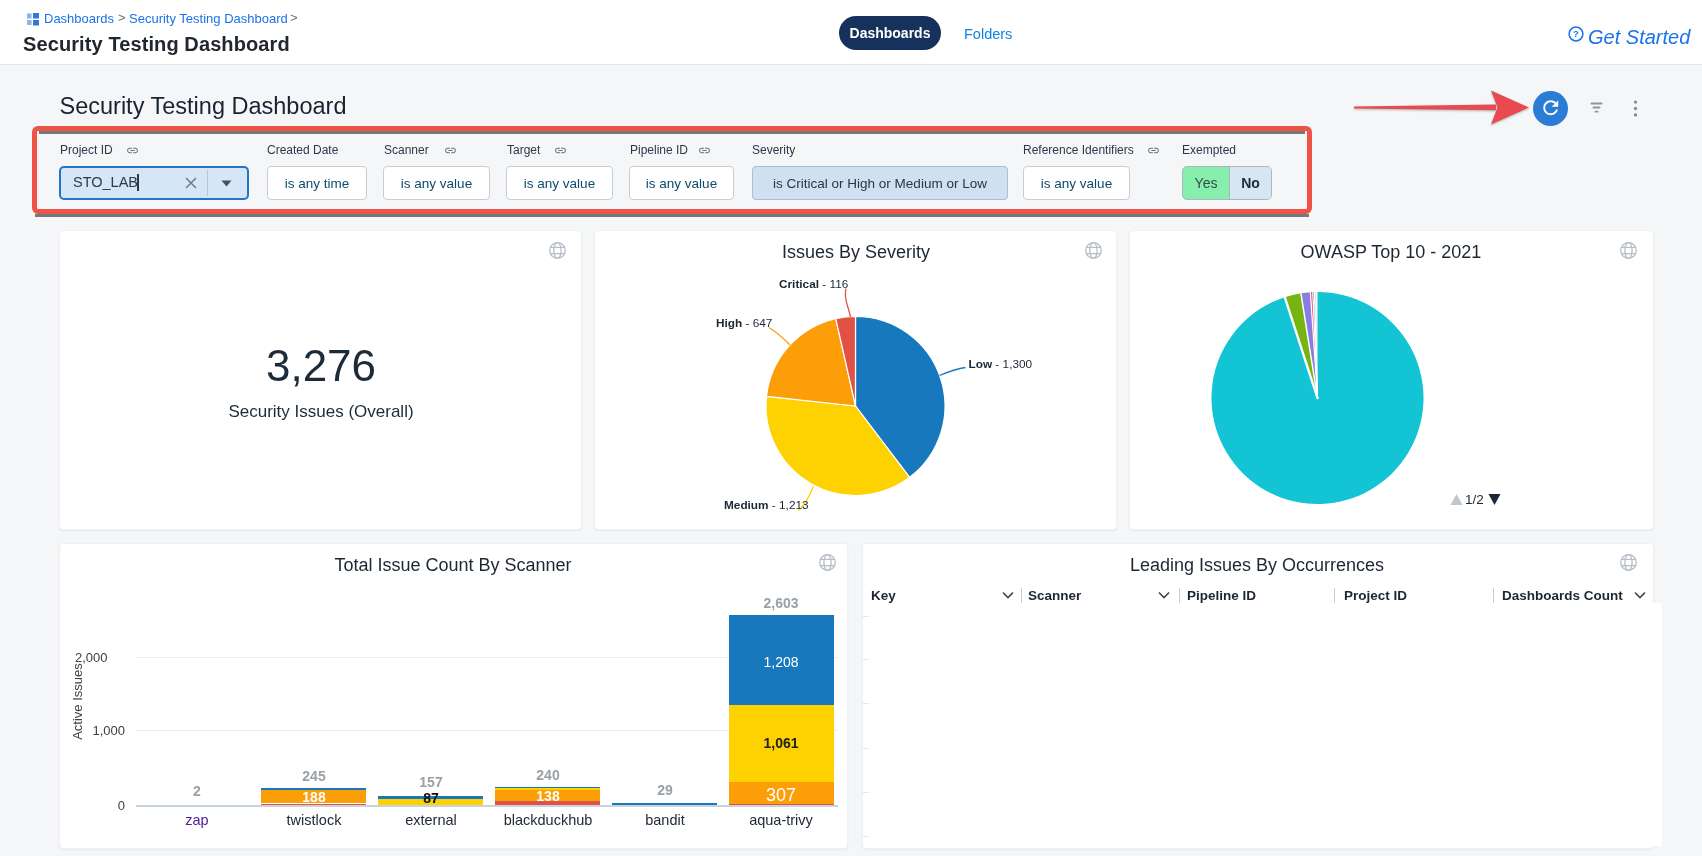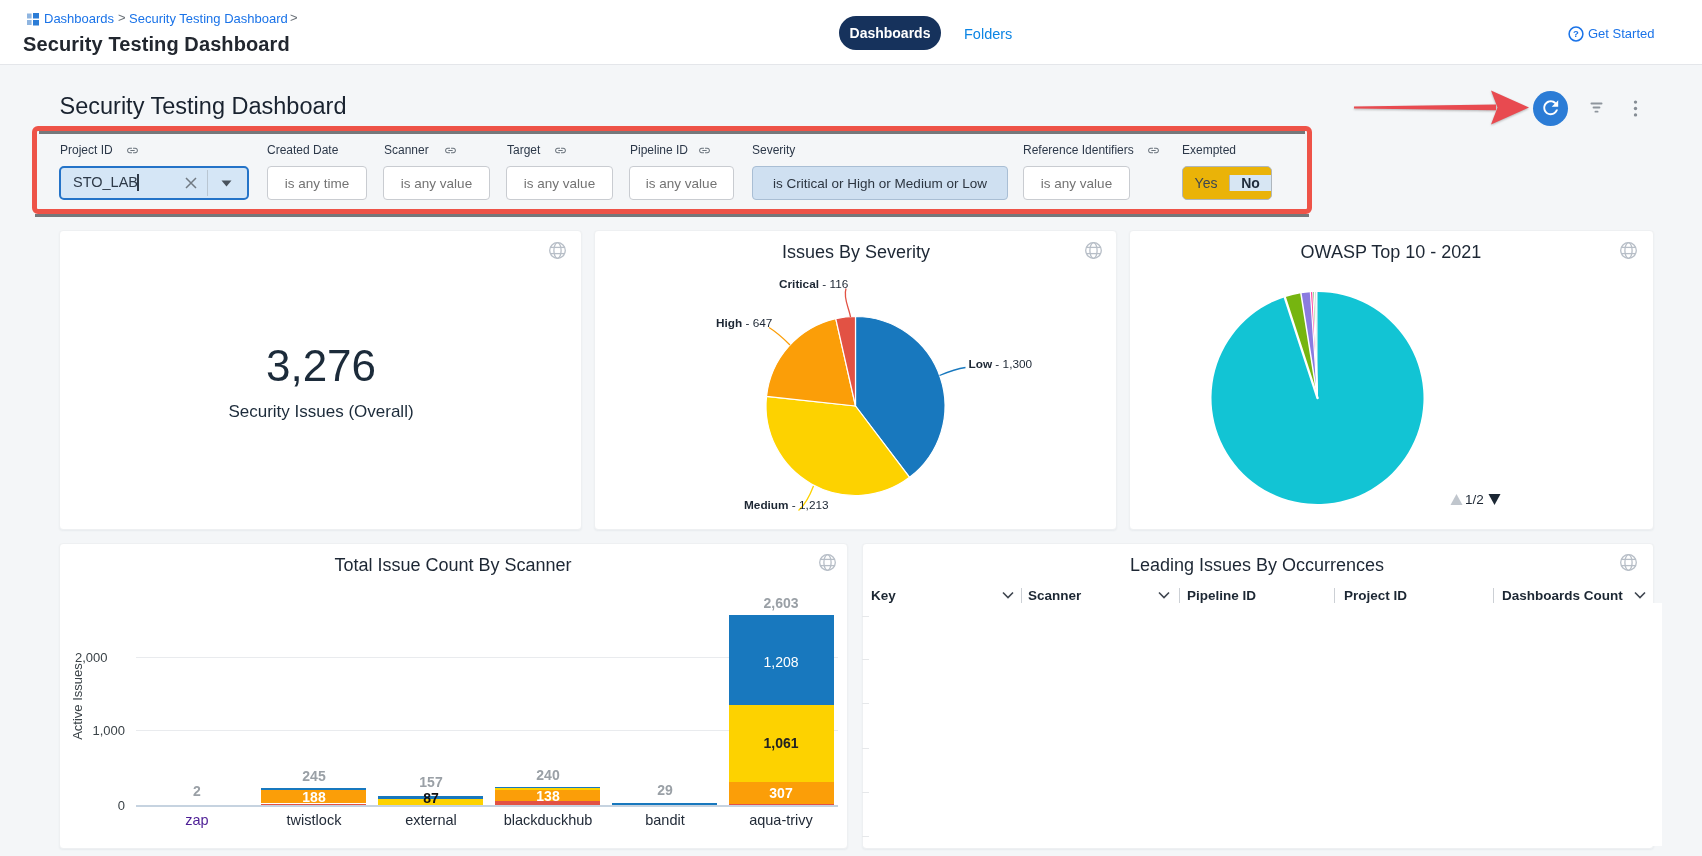--- a/index.html
+++ b/index.html
@@ -4,21 +4,21 @@
 <style>
   * { margin:0; padding:0; box-sizing:border-box; }
   html,body { width:1702px; height:856px; overflow:hidden; }
   body { font-family:"Liberation Sans", sans-serif; background:#f4f6f8; position:relative; }
   .abs { position:absolute; }
   .card { position:absolute; background:#fff; border-radius:4px; border:1px solid #eef0f2; box-shadow:0 1px 2px rgba(40,60,80,0.06); }
   .ctitle { position:absolute; font-size:18px; color:#1d2734; font-weight:400; text-align:center; white-space:nowrap; }
   .globe { position:absolute; width:19px; height:19px; }
   .flabel { position:absolute; font-size:12px; color:#2c3849; height:13px; line-height:13px; white-space:nowrap; }
   .fbox { position:absolute; top:166px; height:34px; background:#fff; border:1px solid #c9ccd1; border-radius:4px;
-          display:flex; align-items:center; justify-content:center; font-size:13.5px; color:#737373; white-space:nowrap; }
+          display:flex; align-items:center; justify-content:center; font-size:13.5px; color:#0c4a6e; white-space:nowrap; }
   .barlbl { font-size:14px !important; }
 </style>
 </head>
 <body>
 
 <div class="abs" style="left:0;top:0;width:1702px;height:65px;background:#fff;border-bottom:1px solid #e4e6ea;"></div>
 
 <svg class="abs" style="left:27px;top:13px" width="12" height="13" viewBox="0 0 12 13">
   <rect x="0" y="0.5" width="4.6" height="5" fill="#8fb5e0"></rect>
   <rect x="0" y="7" width="4.6" height="5" fill="#8fb5e0"></rect>
@@ -31,21 +31,21 @@
 <div class="abs" style="left:290px;top:10px;font-size:13px;color:#697077;">&gt;</div>
 <div class="abs" style="left:23px;top:33px;font-size:20px;font-weight:700;color:#22272f;letter-spacing:0.1px;">Security Testing Dashboard</div>
 
 <div class="abs" style="left:839px;top:16px;width:102px;height:34px;border-radius:17px;background:#16325c;color:#fff;font-size:14px;font-weight:600;display:flex;align-items:center;justify-content:center;">Dashboards</div>
 <div class="abs" style="left:964px;top:26px;font-size:14.5px;font-weight:500;color:#0c85e4;">Folders</div>
 
 <svg class="abs" style="left:1568px;top:26px" width="16" height="16" viewBox="0 0 16 16">
   <circle cx="8" cy="8" r="6.9" fill="none" stroke="#1a73e8" stroke-width="1.5"></circle>
   <text x="8" y="11.2" font-size="9.5" font-weight="700" fill="#1a73e8" text-anchor="middle" font-family="Liberation Sans">?</text>
 </svg>
-<div class="abs" style="left:1588px;top:26px;font-size:13px;font-weight:500;color:#1a73e8;">Get Started</div>
+<div class="abs" style="left:1588px;top:26px;font-size:20px;font-weight:500;color:#1a73e8;font-style:italic;">Get Started</div>
 
 <div class="abs" style="left:59.5px;top:93px;font-size:23.5px;font-weight:400;color:#19222f;line-height:27px;">Security Testing Dashboard</div>
 
 <div class="abs" style="left:1533px;top:91px;width:35px;height:35px;border-radius:50%;background:#2b7cd6;"></div>
 <svg class="abs" style="left:1533px;top:91px" width="35" height="35" viewBox="0 0 35 35">
   <g transform="translate(6.6,5.6) scale(0.93)">
       <path fill="#fff" d="M17.65 6.35C16.2 4.9 14.21 4 12 4c-4.42 0-7.99 3.58-8 8s3.57 8 8 8c3.73 0 6.84-2.55 7.73-6h-2.08c-.82 2.33-3.04 4-5.65 4-3.31 0-6-2.69-6-6s2.69-6 6-6c1.66 0 3.14.69 4.22 1.78L13 11h7V4l-2.35 2.35z"></path>
     </g>
 </svg>
 <svg class="abs" style="left:1590px;top:102px" width="13" height="12" viewBox="0 0 13 12">
@@ -104,21 +104,21 @@
     <path d="M0.5 0.5 L10.5 0.5 L5.5 6.5 Z" fill="#49525c"></path>
   </svg>
 
 <div class="fbox" style="left:267px;width:100px;">is any time</div>
 <div class="fbox" style="left:383px;width:107px;">is any value</div>
 <div class="fbox" style="left:506px;width:107px;">is any value</div>
 <div class="fbox" style="left:629px;width:105px;">is any value</div>
 <div class="fbox" style="left:752px;width:256px;background:#cfe0f1;border-color:#a9bed4;color:#2c3540;font-weight:500;">is Critical or High or Medium or Low</div>
 <div class="fbox" style="left:1023px;width:107px;">is any value</div>
 
-<div class="abs" style="left:1182px;top:166px;width:90px;height:34px;border:1px solid #aeb6bd;border-radius:5px;background:#eab308;overflow:hidden;display:flex;align-items:center;">
+<div class="abs" style="left:1182px;top:166px;width:90px;height:34px;border:1px solid #aeb6bd;border-radius:5px;background:#86efac;overflow:hidden;display:flex;">
   <div style="width:47px;display:flex;align-items:center;justify-content:center;font-size:14px;color:#3b4552;border-right:1px solid #aeb6bd;">Yes</div>
   <div style="flex:1;display:flex;align-items:center;justify-content:center;font-size:14px;font-weight:600;color:#1f2b3a;background:#d7e6f3;">No</div>
 </div>
 
 <div class="card" style="left:59px;top:230px;width:523px;height:300px;"></div>
 <div class="abs" style="left:196px;top:341px;width:250px;text-align:center;font-size:44px;font-weight:500;color:#1c2b3a;">3,276</div>
 <div class="abs" style="left:196px;top:402px;width:250px;text-align:center;font-size:17px;color:#1c2b3a;">Security Issues (Overall)</div>
 
 <div class="card" style="left:594px;top:230px;width:523px;height:300px;"></div>
 <div class="ctitle" style="left:706px;top:242px;width:300px;">Issues By Severity</div>
@@ -131,21 +131,21 @@
     <path d="M261.5 176 L241.75 88.71 A89.5 89.5 0 0 1 261.5 86.5 Z" fill="#e25244"></path>
   </g>
   <path d="M252 58.5 C249 68, 255 78, 256.5 87" fill="none" stroke="#e25244" stroke-width="1.3"></path>
   <path d="M175 97.5 Q184 103 196 115" fill="none" stroke="#fb9e08" stroke-width="1.3"></path>
   <path d="M371.5 137.5 Q361 139 345.5 145.5" fill="none" stroke="#1878be" stroke-width="1.3"></path>
   <path d="M204.5 280.5 Q213 273 219.5 256" fill="none" stroke="#fdd200" stroke-width="1.3"></path>
 </svg>
 <div class="abs" style="left:779px;top:276.5px;font-size:11.8px;color:#1d2734;"><b>Critical</b> - 116</div>
 <div class="abs" style="left:716px;top:315.5px;font-size:11.8px;color:#1d2734;"><b>High</b> - 647</div>
 <div class="abs" style="left:968.5px;top:356.5px;font-size:11.8px;color:#1d2734;"><b>Low</b> - 1,300</div>
-<div class="abs" style="left:744px;top:497.5px;font-size:11.8px;color:#1d2734;"><b>Medium</b> - 1,213</div>
+<div class="abs" style="left:724px;top:497.5px;font-size:11.8px;color:#1d2734;"><b>Medium</b> - 1,213</div>
 
 <div class="card" style="left:1129px;top:230px;width:525px;height:300px;"></div>
 <div class="ctitle" style="left:1241px;top:242px;width:300px;">OWASP Top 10 - 2021</div>
 <svg class="abs" style="left:1129px;top:230px" width="525" height="300" viewBox="0 0 525 300">
 
   <path d="M188.5 168 L188.5 62 A106 106 0 1 1 155.74 67.19 Z" fill="#12c4d4"></path>
   <path d="M188.5 168 L155.74 67.19 A106 106 0 0 1 171.92 63.30 Z" fill="#76b510"></path>
   <path d="M188.5 168 L171.92 63.30 A106 106 0 0 1 181.38 62.24 Z" fill="#8b7ce0"></path>
   <path d="M188.5 168 L181.38 62.24 A106 106 0 0 1 183.78 62.10 Z" fill="#fd3a9a"></path>
   <path d="M188.5 168 L183.78 62.10 A106 106 0 0 1 185.45 62.04 Z" fill="#2fae3f"></path>
@@ -200,21 +200,21 @@
 <div class="abs barlbl" style="left:381px;top:774px;width:100px;text-align:center;font-size:14px;font-weight:700;color:#9aa0a6;">157</div>
 <div class="abs barlbl" style="left:498px;top:767px;width:100px;text-align:center;font-size:14px;font-weight:700;color:#9aa0a6;">240</div>
 <div class="abs barlbl" style="left:615px;top:782px;width:100px;text-align:center;font-size:14px;font-weight:700;color:#9aa0a6;">29</div>
 <div class="abs barlbl" style="left:731px;top:595px;width:100px;text-align:center;font-size:14px;font-weight:700;color:#9aa0a6;">2,603</div>
 
 <div class="abs" style="left:264px;top:789px;width:100px;text-align:center;font-size:14px;font-weight:700;color:#fff;">188</div>
 <div class="abs" style="left:381px;top:790px;width:100px;text-align:center;font-size:14px;font-weight:700;color:#111;">87</div>
 <div class="abs" style="left:498px;top:788px;width:100px;text-align:center;font-size:14px;font-weight:700;color:#fff;">138</div>
 <div class="abs" style="left:731px;top:654px;width:100px;text-align:center;font-size:14px;font-weight:400;color:#fff;">1,208</div>
 <div class="abs" style="left:731px;top:735px;width:100px;text-align:center;font-size:14px;font-weight:700;color:#222;">1,061</div>
-<div class="abs" style="left:731px;top:785px;width:100px;text-align:center;font-size:14px;font-weight:700;color:#fff;">307</div>
+<div class="abs" style="left:731px;top:785px;width:100px;text-align:center;font-size:18px;font-weight:400;color:#fff;">307</div>
 
 <div class="abs" style="left:147px;top:812px;width:100px;text-align:center;font-size:14.5px;color:#4c1d95;">zap</div>
 <div class="abs" style="left:264px;top:812px;width:100px;text-align:center;font-size:14.5px;color:#222b38;">twistlock</div>
 <div class="abs" style="left:381px;top:812px;width:100px;text-align:center;font-size:14.5px;color:#222b38;">external</div>
 <div class="abs" style="left:498px;top:812px;width:100px;text-align:center;font-size:14.5px;color:#222b38;">blackduckhub</div>
 <div class="abs" style="left:615px;top:812px;width:100px;text-align:center;font-size:14.5px;color:#222b38;">bandit</div>
 <div class="abs" style="left:731px;top:812px;width:100px;text-align:center;font-size:14.5px;color:#222b38;">aqua-trivy</div>
 
 <div class="card" style="left:862px;top:543px;width:792px;height:306px;"></div>
 <div class="ctitle" style="left:1107px;top:555px;width:300px;">Leading Issues By Occurrences</div>

